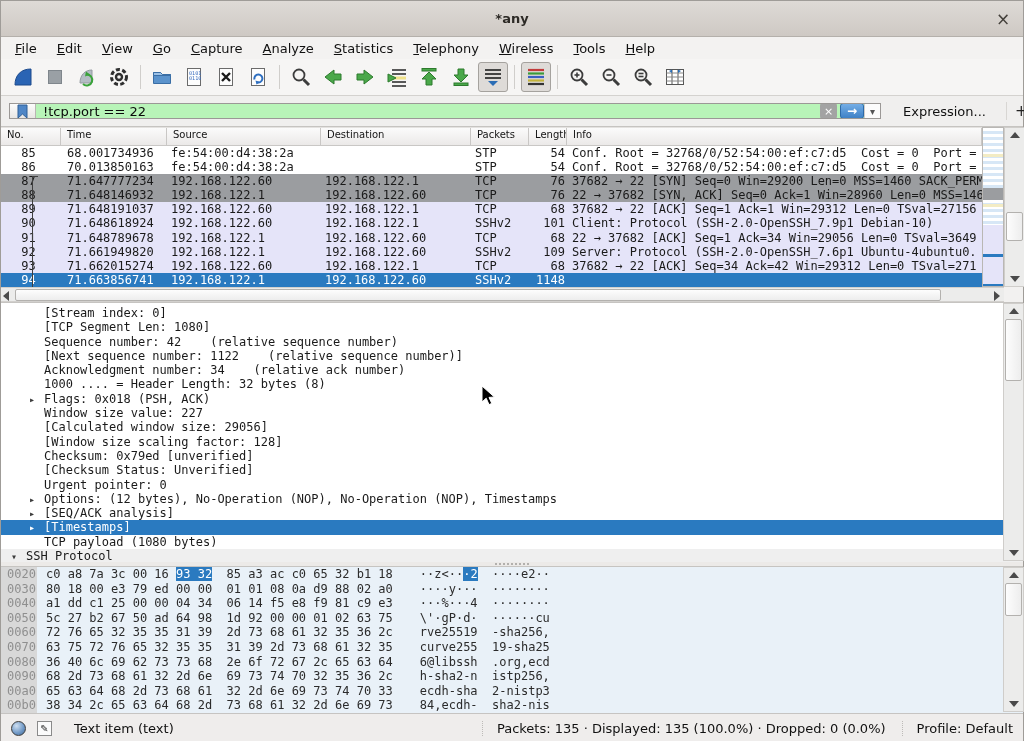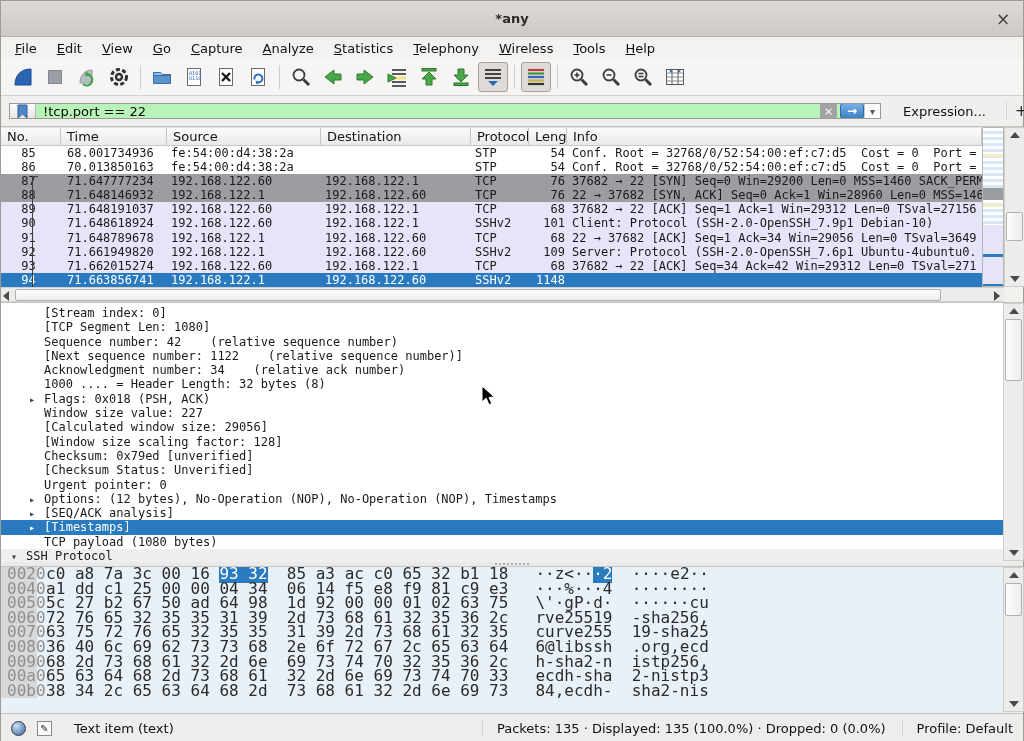--- a/index.html
+++ b/index.html
@@ -43,21 +43,21 @@
   .fapply { width:24px; height:16px; background:linear-gradient(#74aee6,#3f81c6); border:1px solid #2e6aa8; border-radius:3px;
     color:#fff; font-size:12px; font-weight:bold; display:flex; align-items:center; justify-content:center; line-height:1; }
   .fcaret { width:16px; height:100%; background:#fcfcfc; border-left:1px solid #cfcdca; color:#555; font-size:10px;
     display:flex; align-items:center; justify-content:center; }
   .fexpr { margin-left:12px; padding:0 10px; color:#111; }
   .fplus { margin-left:10px; padding:0 8px; font-size:15px; color:#222; border-left:1px solid #d8d6d3; }
 
   
   .plist-header { position:absolute; left:0; top:126px; width:981px; height:19px; display:flex;
     background:linear-gradient(#fbfbfb,#ebe9e8); border-bottom:1px solid #c9c7c5; border-top:1px solid #e4e2e0; }
-  .hcell { border-right:1px solid #c9c7c5; padding:1px 0 0 6px; font-size:13px; color:#141414; overflow:hidden; white-space:nowrap; }
+  .hcell { border-right:1px solid #c9c7c5; padding:1px 0 0 6px; font-size:10px; color:#141414; overflow:hidden; white-space:nowrap; }
   .plist-rows { position:absolute; left:0; top:145px; width:981px; height:141px; background:#fff; overflow:hidden; }
   .prow { display:flex; height:14.1px; line-height:14.1px; font-size:12px; white-space:pre; }
   .prow span { overflow:hidden; }
   .c-no   { width:60px;  text-align:center; padding-right:5px; flex:none; }
   .c-time { width:106px; padding-left:6px; flex:none; }
   .c-src  { width:154px; padding-left:4px; flex:none; }
   .c-dst  { width:150px; padding-left:4px; flex:none; }
   .c-proto{ width:58px;  padding-left:4px; flex:none; }
   .c-len  { width:38px;  text-align:right; padding-right:2px; flex:none; }
   .c-info { flex:1; padding-left:5px; }
@@ -107,21 +107,21 @@
   .dline.selected { background:#2a7ac0; color:#fff; }
   .dline.selected .dexp { color:#fff; }
   .dline.shaded { background:#efefef; }
   .det-vscroll { left:1002px; top:302px; height:258px; }
   .det-vscroll .sb-thumb { top:15px; height:62px; }
 
   .splitter { position:absolute; left:0; top:561px; width:100%; height:4px; background:#eceae8; }
 
   
   .hexpane { position:absolute; left:0; top:565px; width:100%; height:147px; background:#e9f1f8; overflow:hidden;
-    border-top:1px solid #c6c4c1; font-family:"DejaVu Sans Mono","Liberation Mono",monospace; font-size:16px; }
+    border-top:1px solid #c6c4c1; font-family:"DejaVu Sans Mono","Liberation Mono",monospace; font-size:12px; }
   .hrow { display:flex; height:14.6px; line-height:14.6px; white-space:pre; color:#2b2b2b; }
   .hoff { width:36px; flex:none; background:#d8d8d8; color:#8f8f8f; padding-left:6px; }
   .hbytes { margin-left:9px; flex:none; }
   .hascii { margin-left:27px; flex:none; }
   .hl { background:#2a7ac0; color:#fff; }
   .hex-vscroll { left:1002px; top:566px; height:145px; }
   .hex-vscroll .sb-thumb { top:15px; height:33px; }
 
   
   .statusbar { position:absolute; left:0; top:712px; width:100%; height:29px; background:#efedec;
@@ -329,21 +329,21 @@
     </div>
     <span class="fexpr">Expression...</span>
     <span class="fplus">+</span>
   </div>
 
   <div class="plist-header">
     <span class="hcell h-no">No.</span>
     <span class="hcell h-time">Time</span>
     <span class="hcell h-src">Source</span>
     <span class="hcell h-dst">Destination</span>
-    <span class="hcell h-proto">Protocol</span>
+    <span class="hcell h-proto">Packets</span>
     <span class="hcell h-len">Length</span>
     <span class="hcell h-info">Info</span>
   </div>
 
   <div class="plist-rows mono">
     <div class="prow r-white">
       <span class="c-no">85</span><span class="c-time">68.001734936</span><span class="c-src">fe:54:00:d4:38:2a</span><span class="c-dst"></span><span class="c-proto">STP</span><span class="c-len">54</span><span class="c-info">Conf. Root = 32768/0/52:54:00:ef:c7:d5  Cost = 0  Port =</span>
     </div>
     <div class="prow r-white">
       <span class="c-no">86</span><span class="c-time">70.013850163</span><span class="c-src">fe:54:00:d4:38:2a</span><span class="c-dst"></span><span class="c-proto">STP</span><span class="c-len">54</span><span class="c-info">Conf. Root = 32768/0/52:54:00:ef:c7:d5  Cost = 0  Port =</span>
@@ -433,20 +433,21 @@
         <div class="tri-down"></div>
       </div>
   </div>
 
   <div class="splitter">
       <div class="grip" style="top:1px"></div>
     </div>
 
   <div class="hexpane">
     <div class="hrow"><span class="hoff">0020</span><span class="hbytes"><span>c0 a8 7a 3c 00 16 </span><span class="hl">93 32</span><span>  85 a3 ac c0 65 32 b1 18</span></span><span class="hascii"><span>··z&lt;··</span><span class="hl">·2</span><span>  ····e2··</span></span></div>
+    <div class="hrow"><span class="hoff">0030</span><span class="hbytes"><span>80 18 00 e3 79 ed 00 00  01 01 08 0a d9 88 02 a0</span><span class="hl"></span><span></span></span><span class="hascii"><span>····y···  ········</span><span class="hl"></span><span></span></span></div>
     <div class="hrow"><span class="hoff">0040</span><span class="hbytes"><span>a1 dd c1 25 00 00 04 34  06 14 f5 e8 f9 81 c9 e3</span><span class="hl"></span><span></span></span><span class="hascii"><span>···%···4  ········</span><span class="hl"></span><span></span></span></div>
     <div class="hrow"><span class="hoff">0050</span><span class="hbytes"><span>5c 27 b2 67 50 ad 64 98  1d 92 00 00 01 02 63 75</span><span class="hl"></span><span></span></span><span class="hascii"><span>\'·gP·d·  ······cu</span><span class="hl"></span><span></span></span></div>
     <div class="hrow"><span class="hoff">0060</span><span class="hbytes"><span>72 76 65 32 35 35 31 39  2d 73 68 61 32 35 36 2c</span><span class="hl"></span><span></span></span><span class="hascii"><span>rve25519  -sha256,</span><span class="hl"></span><span></span></span></div>
     <div class="hrow"><span class="hoff">0070</span><span class="hbytes"><span>63 75 72 76 65 32 35 35  31 39 2d 73 68 61 32 35</span><span class="hl"></span><span></span></span><span class="hascii"><span>curve255  19-sha25</span><span class="hl"></span><span></span></span></div>
     <div class="hrow"><span class="hoff">0080</span><span class="hbytes"><span>36 40 6c 69 62 73 73 68  2e 6f 72 67 2c 65 63 64</span><span class="hl"></span><span></span></span><span class="hascii"><span>6@libssh  .org,ecd</span><span class="hl"></span><span></span></span></div>
     <div class="hrow"><span class="hoff">0090</span><span class="hbytes"><span>68 2d 73 68 61 32 2d 6e  69 73 74 70 32 35 36 2c</span><span class="hl"></span><span></span></span><span class="hascii"><span>h-sha2-n  istp256,</span><span class="hl"></span><span></span></span></div>
     <div class="hrow"><span class="hoff">00a0</span><span class="hbytes"><span>65 63 64 68 2d 73 68 61  32 2d 6e 69 73 74 70 33</span><span class="hl"></span><span></span></span><span class="hascii"><span>ecdh-sha  2-nistp3</span><span class="hl"></span><span></span></span></div>
     <div class="hrow"><span class="hoff">00b0</span><span class="hbytes"><span>38 34 2c 65 63 64 68 2d  73 68 61 32 2d 6e 69 73</span><span class="hl"></span><span></span></span><span class="hascii"><span>84,ecdh-  sha2-nis</span><span class="hl"></span><span></span></span></div>
   </div>
   <div class="vscroll hex-vscroll">

